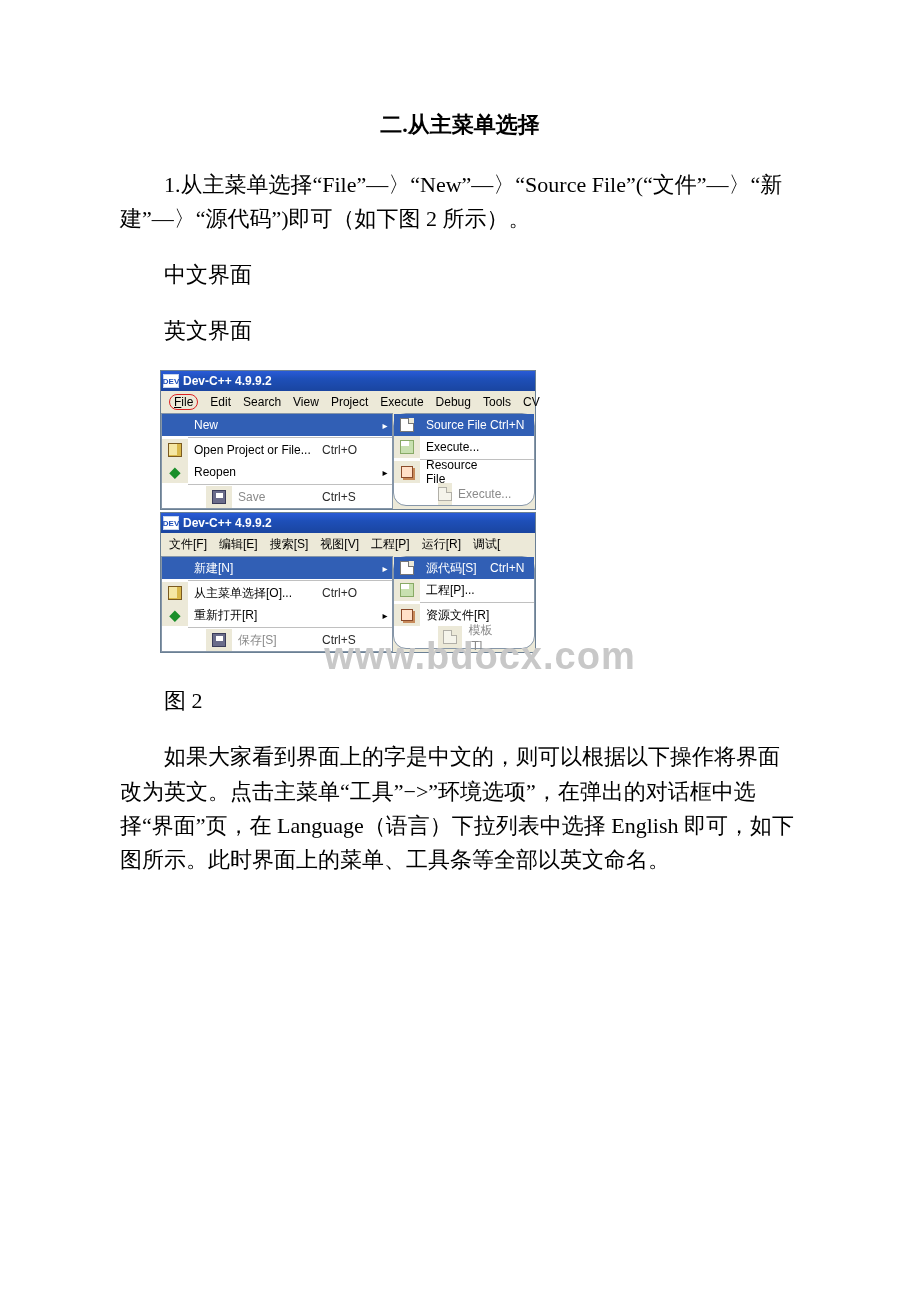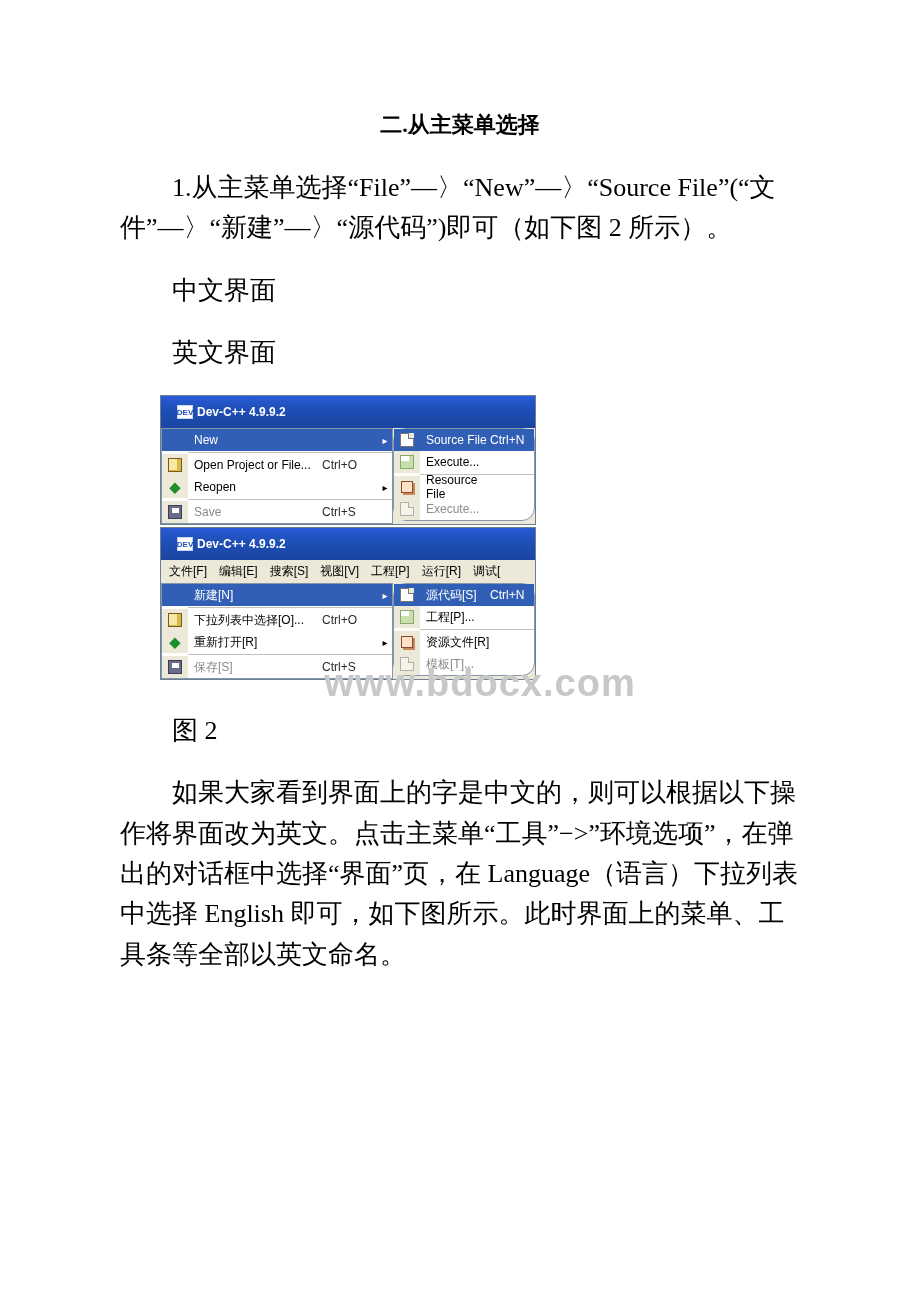--- a/index.html
+++ b/index.html
@@ -14,45 +14,45 @@
     padding: 110px 120px 60px 120px;
   }
   .title {
     text-align: center;
     font-weight: bold;
     font-size: 22px;
     margin-bottom: 28px;
     font-family: "SimSun", serif;
   }
   .para {
-    font-size: 26px;
+    font-size: 22px;
     line-height: 1.55;
     margin: 0 0 22px 0;
     font-family: "Times New Roman", "SimSun", serif;
   }
   .para.indent { text-indent: 2em; }
   .figs { margin-left: 40px; }
 
   
   .devwin {
     width: 376px;
     font-family: Tahoma, "Microsoft Sans Serif", Arial, sans-serif;
     font-size: 12px;
     background: #ece9d8;
     border: 1px solid #6b8094;
     margin-bottom: 2px;
   }
   .titlebar {
     display: flex;
     align-items: center;
-    height: 32px;
+    height: 20px;
     background: linear-gradient(to bottom, #2a5bd7, #1e4fb8 40%, #1a45a0);
     color: #fff;
     font-weight: bold;
-    padding-left: 16px;
+    padding-left: 2px;
   }
   .dev-icon {
     width: 16px; height: 14px;
     background: #ffffff;
     margin-right: 4px;
     display: inline-flex;
     align-items: center; justify-content: center;
     color: #1e4fb8;
     font-size: 8px; font-weight: bold;
     border: 1px solid #c6d4ec;
@@ -75,21 +75,21 @@
   }
   .menupanel {
     background: #ffffff;
     border: 1px solid #8696a8;
     display: flex; flex-direction: column;
   }
   .row {
     display: flex; align-items: center;
     height: 22px;
   }
-  .row.disabled { color: #8a8a8a; }
+  .row.disabled { color: #8a8a8a; padding-left: 44px; }
   .row .iconcell {
     width: 26px; height: 22px;
     display: inline-flex; align-items: center; justify-content: center;
     background: #ece9d8;
   }
   .row .label {
     flex: 1;
     padding-left: 6px;
   }
   .row .accel {
@@ -150,20 +150,33 @@
   <p class="para indent">中文界面</p>
   <p class="para indent">英文界面</p>
 
   <div class="figs">
 
     <div class="devwin">
       <div class="titlebar">
         <span class="dev-icon">DEV</span>
         <span>Dev-C++ 4.9.9.2</span>
       </div>
+      <div class="menubar">
+        <span class="mi">
+            <span class="file-circled"><span class="u">F</span>ile</span>
+          </span>
+        <span class="mi">Edit</span>
+        <span class="mi">Search</span>
+        <span class="mi">View</span>
+        <span class="mi">Project</span>
+        <span class="mi">Execute</span>
+        <span class="mi">Debug</span>
+        <span class="mi">Tools</span>
+        <span class="mi">CV</span>
+      </div>
 
       <div class="two-col">
         <div class="menupanel left">
           <div class="row selected">
             <span class="iconcell"></span>
             <span class="label">New</span>
             <span class="accel"></span>
             <span class="arrow">▸</span>
           </div>
           <div class="sep"></div>
@@ -249,21 +262,21 @@
             <span class="iconcell"></span>
             <span class="label">新建[N]</span>
             <span class="accel"></span>
             <span class="arrow">▸</span>
           </div>
           <div class="sep"></div>
           <div class="row">
             <span class="iconcell">
                 <span class="ico ico-open"></span>
               </span>
-            <span class="label">下拉列表中选择[O]...</span>
+            <span class="label">从主菜单选择[O]...</span>
             <span class="accel">Ctrl+O</span>
             <span class="arrow"></span>
           </div>
           <div class="row">
             <span class="iconcell">
                 <span class="ico-reopen">◆</span>
               </span>
             <span class="label">重新打开[R]</span>
             <span class="accel"></span>
             <span class="arrow">▸</span>

